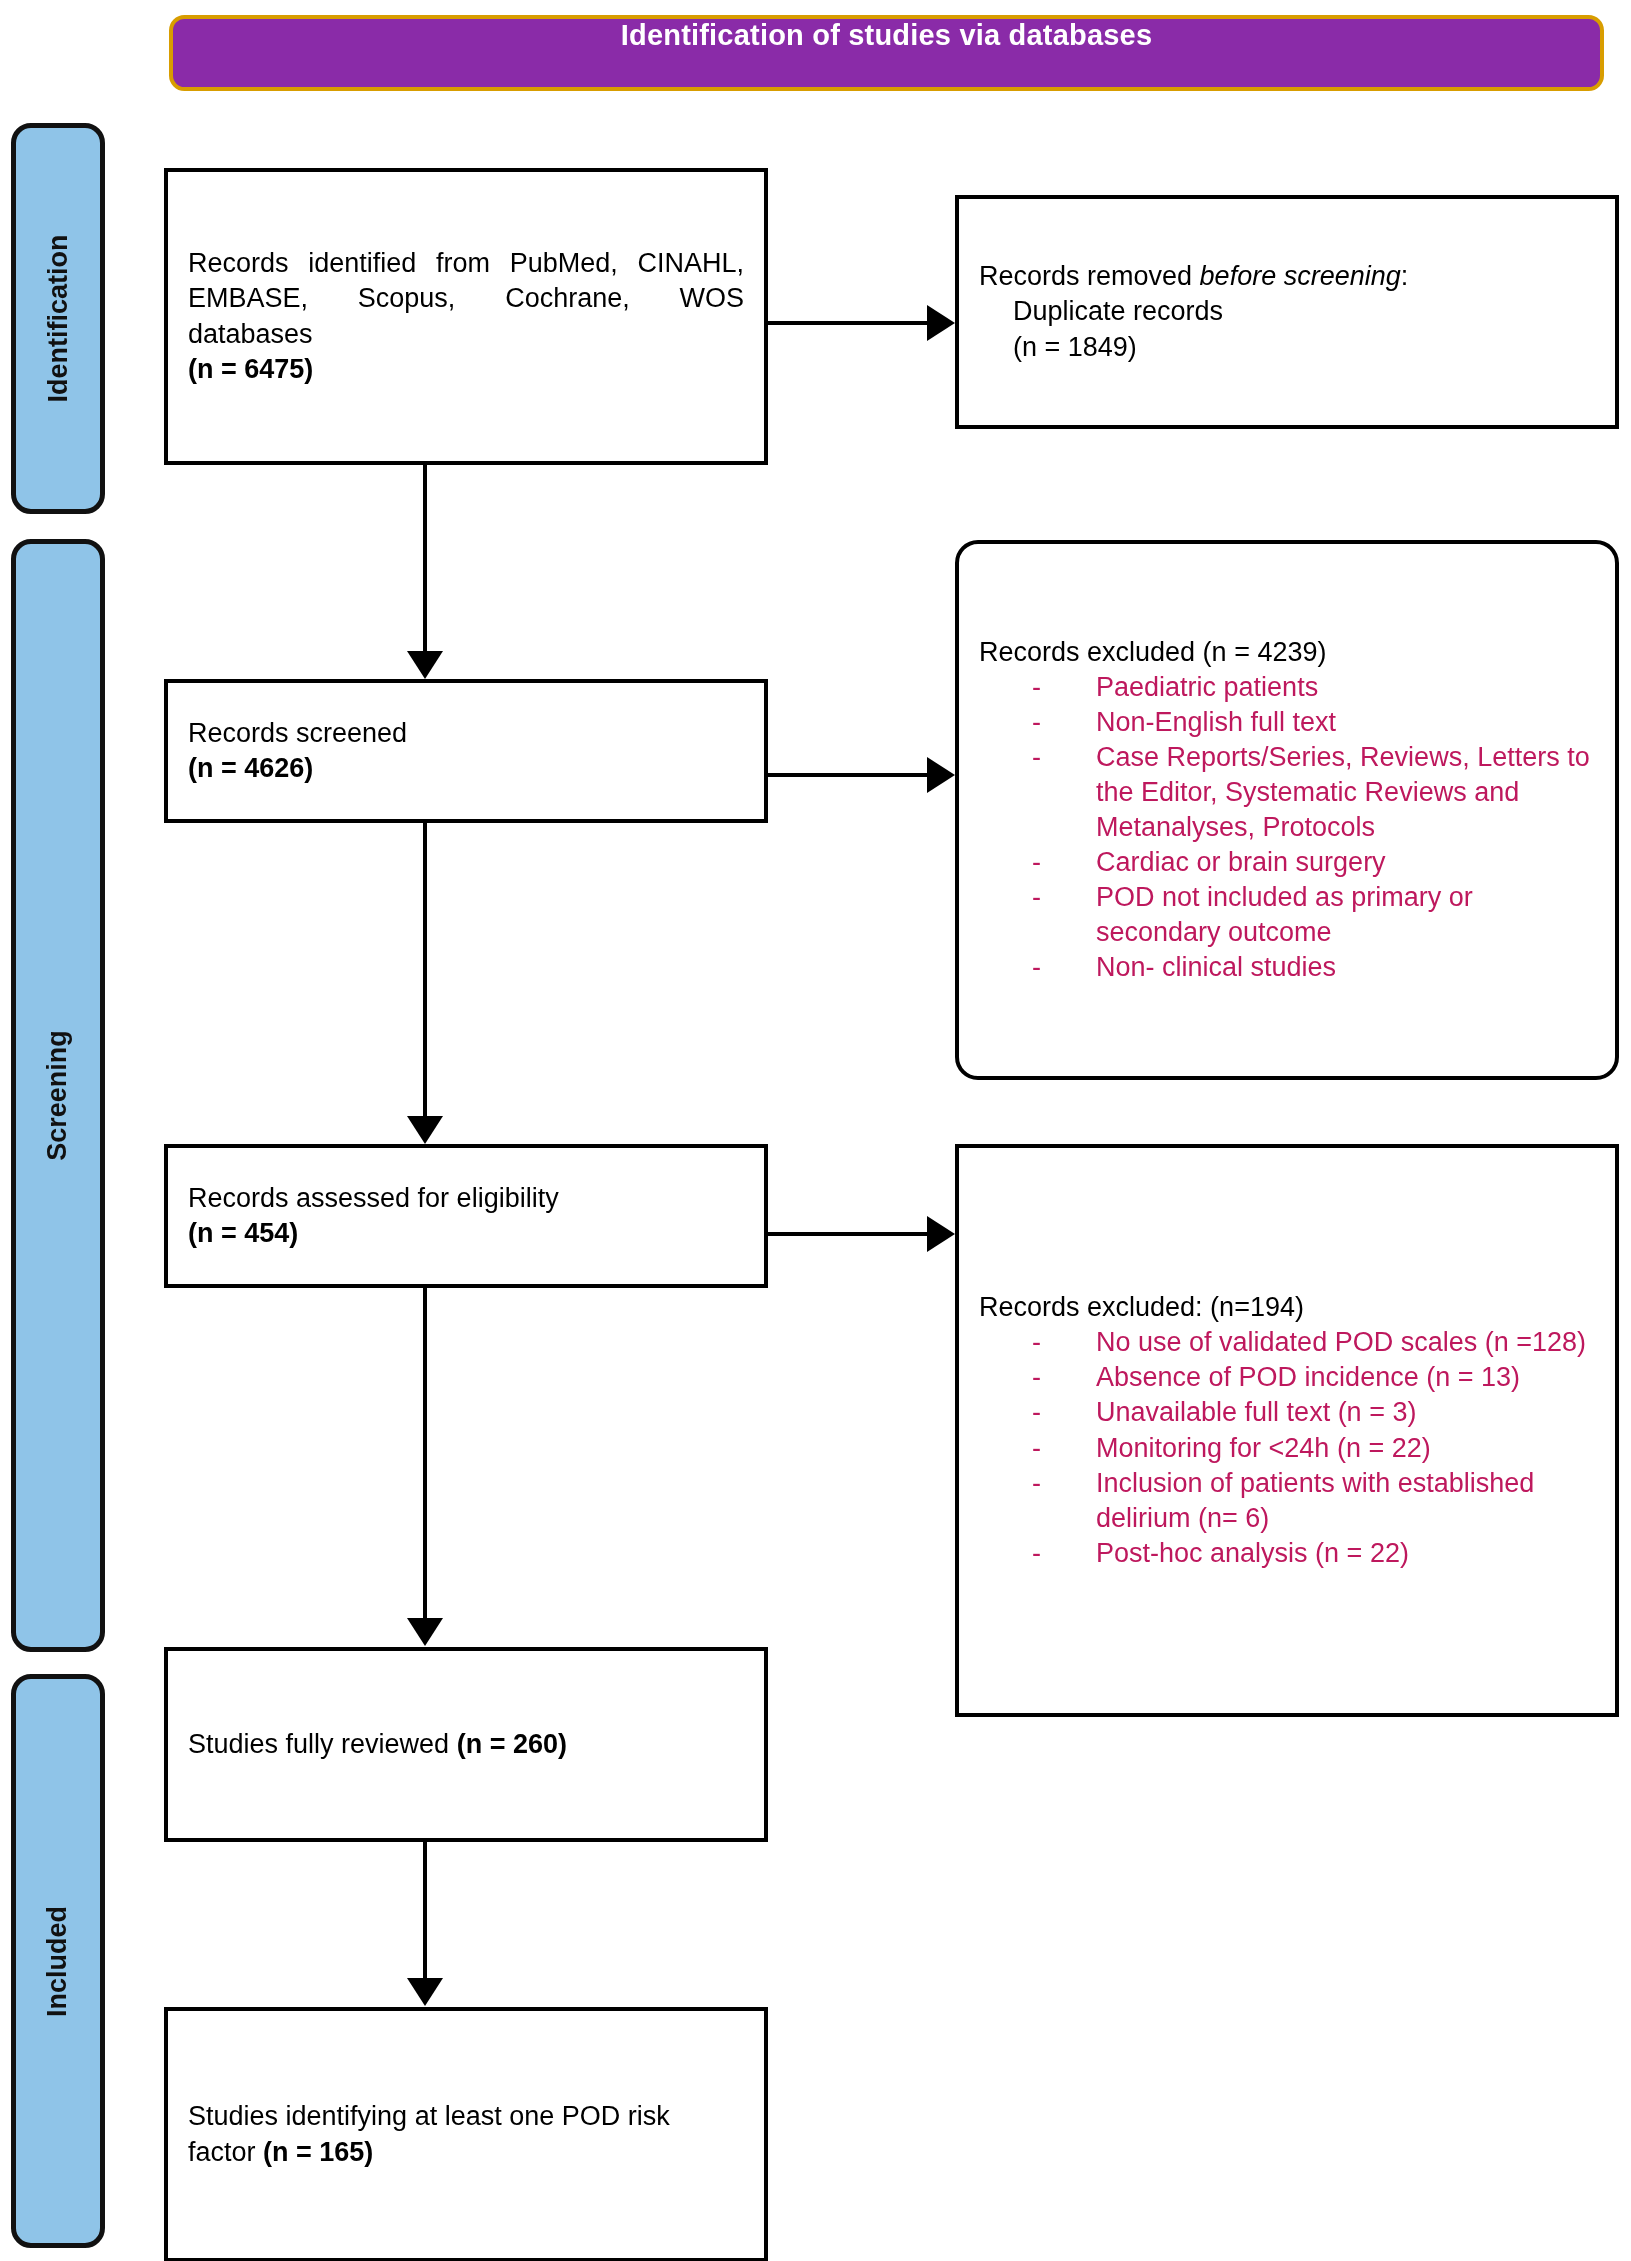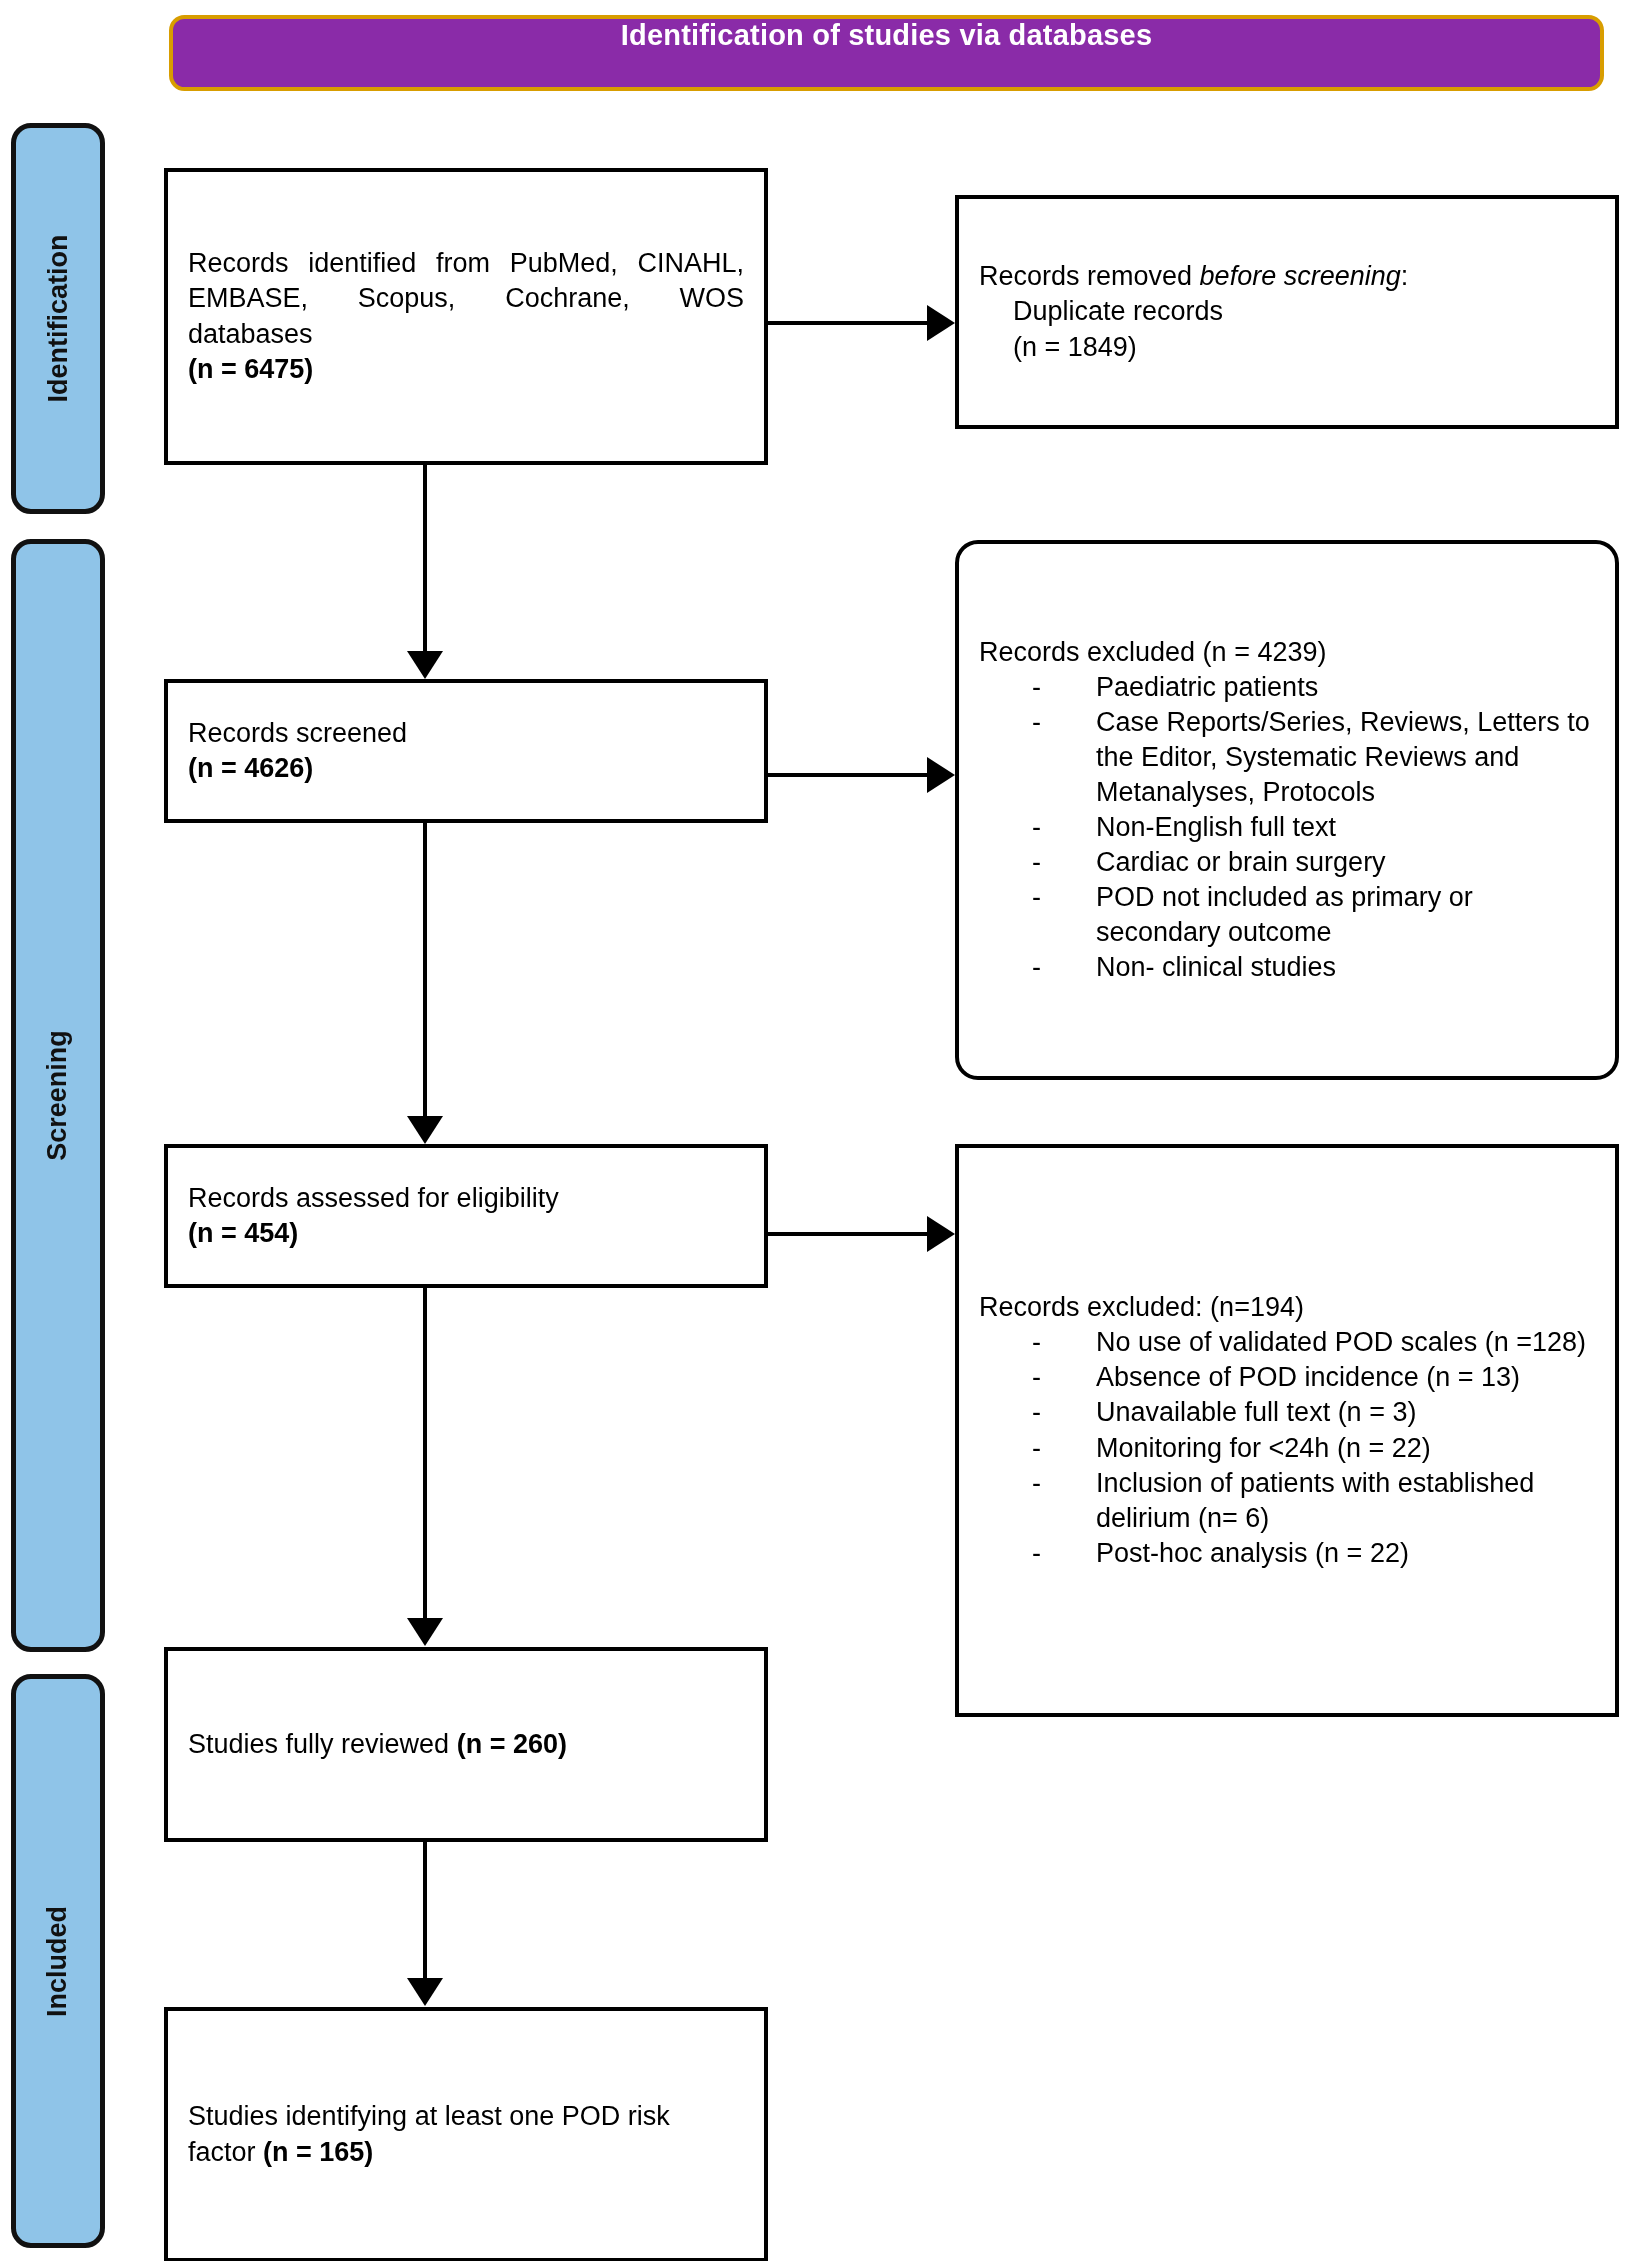--- a/index.html
+++ b/index.html
@@ -109,21 +109,21 @@
   
   ul.dash-list {
     list-style: none;
     margin: 0;
     padding: 0 0 0 53px;
   }
   ul.dash-list li {
     position: relative;
     font-size: 27px;
     line-height: 1.30;
-    color: #000000;
+    color: #be185d;
     padding-left: 64px;
     margin: 0;
   }
   ul.dash-list li::before {
     content: "-";
     position: absolute;
     left: 0;
     top: 0;
   }
 
@@ -195,22 +195,22 @@
 
   <div class="box" id="box-screened">
     <p>Records screened</p>
     <p><b><span>(n = </span><span>4626</span><span>)</span></b></p>
   </div>
 
   <div class="box" id="box-excluded-1">
     <p class="box-head">Records excluded (n = 4239)</p>
     <ul class="dash-list">
       <li>Paediatric patients</li>
+      <li>Non-English full text</li>
       <li>Case Reports/Series, Reviews, Letters to the Editor, Systematic Reviews and Metanalyses, Protocols</li>
-      <li>Non-English full text</li>
       <li>Cardiac or brain surgery</li>
       <li>POD not included as primary or secondary outcome</li>
       <li>Non- clinical studies</li>
     </ul>
   </div>
 
   <div class="box" id="box-assessed">
     <p>Records assessed for eligibility</p>
     <p><b><span>(n = </span><span>454</span><span>)</span></b></p>
   </div>

